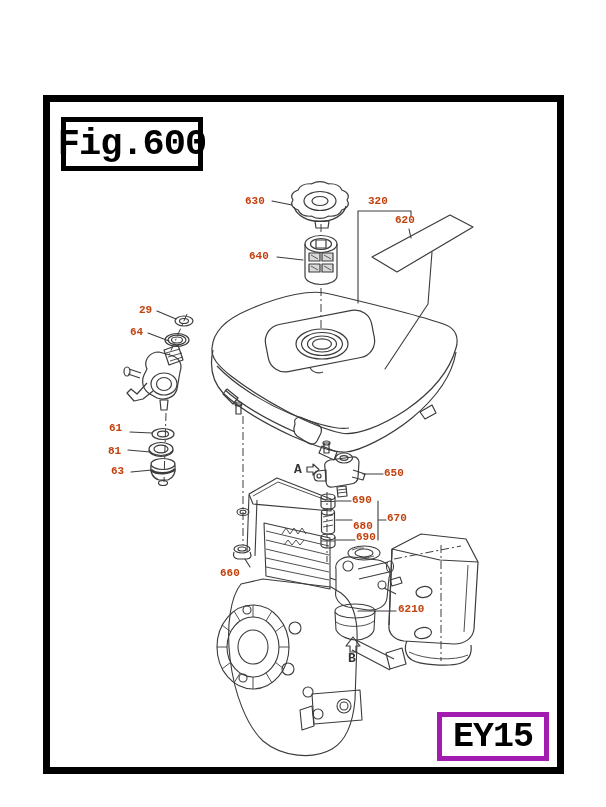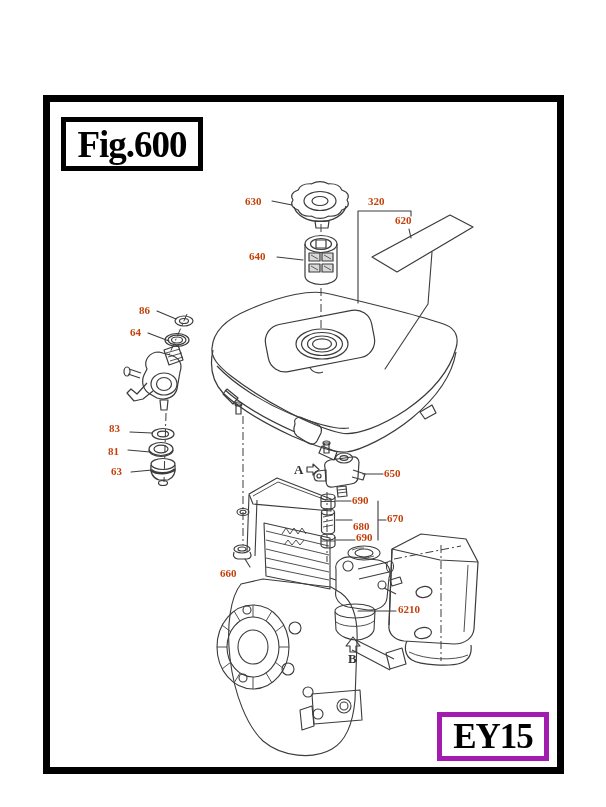--- a/index.html
+++ b/index.html
@@ -1,17 +1,17 @@
 <!DOCTYPE html>
 <html><head>
 <meta charset="utf-8">
 <style>
   html,body{margin:0;padding:0;background:#fff;}
   .page{position:relative;width:588px;height:807px;background:#ffffff;overflow:hidden;
-        font-family:Liberation Serif, serif;}
+        font-family:Liberation Mono, monospace;}
   .frame{position:absolute;left:43px;top:95px;width:521px;height:679px;
          border:7px solid #000;box-sizing:border-box;}
   .titlebox{position:absolute;left:61px;top:117px;width:142px;height:54px;
             border:5px solid #000;box-sizing:border-box;display:flex;align-items:center;justify-content:center;}
   .titlebox span{font-size:37px;font-weight:700;letter-spacing:-1px;color:#000;}
   .modelbox{position:absolute;left:437px;top:712px;width:112px;height:49px;
             border:5px solid #a21caf;box-sizing:border-box;display:flex;align-items:center;justify-content:center;}
   .modelbox span{font-size:35px;font-weight:700;letter-spacing:-1px;color:#000;}
   .callout{position:absolute;font-size:11px;font-weight:700;color:#c2410c;line-height:14px;white-space:nowrap;}
   .marker{position:absolute;font-size:13px;font-weight:700;color:#333;line-height:13px;}
@@ -256,23 +256,23 @@
     <g stroke="#3c3c3c" stroke-width="1.2" fill="none" stroke-linejoin="round">
       <path d="M307,467 L313,467 L313,464 L319,469.5 L313,475 L313,472 L307,472 Z"></path>
       <path d="M350,652 L350,646 L346,646 L353,637 L360,646 L356,646 L356,652 Z"></path>
     </g>
   </svg>
 
   <div class="callout" style="left:245px;top:194px">630</div>
   <div class="callout" style="left:368px;top:194px">320</div>
   <div class="callout" style="left:395px;top:213px">620</div>
   <div class="callout" style="left:249px;top:249px">640</div>
-  <div class="callout" style="left:139px;top:303px">86</div>
+  <div class="callout" style="left:139px;top:303px">29</div>
   <div class="callout" style="left:130px;top:325px">64</div>
-  <div class="callout" style="left:109px;top:421px">83</div>
+  <div class="callout" style="left:109px;top:421px">61</div>
   <div class="callout" style="left:108px;top:444px">81</div>
   <div class="callout" style="left:111px;top:464px">63</div>
   <div class="callout" style="left:384px;top:466px">650</div>
   <div class="callout" style="left:352px;top:493px">690</div>
   <div class="callout" style="left:353px;top:519px">680</div>
   <div class="callout" style="left:387px;top:511px">670</div>
   <div class="callout" style="left:356px;top:530px">690</div>
   <div class="callout" style="left:220px;top:566px">660</div>
   <div class="callout" style="left:398px;top:602px">6210</div>
 

